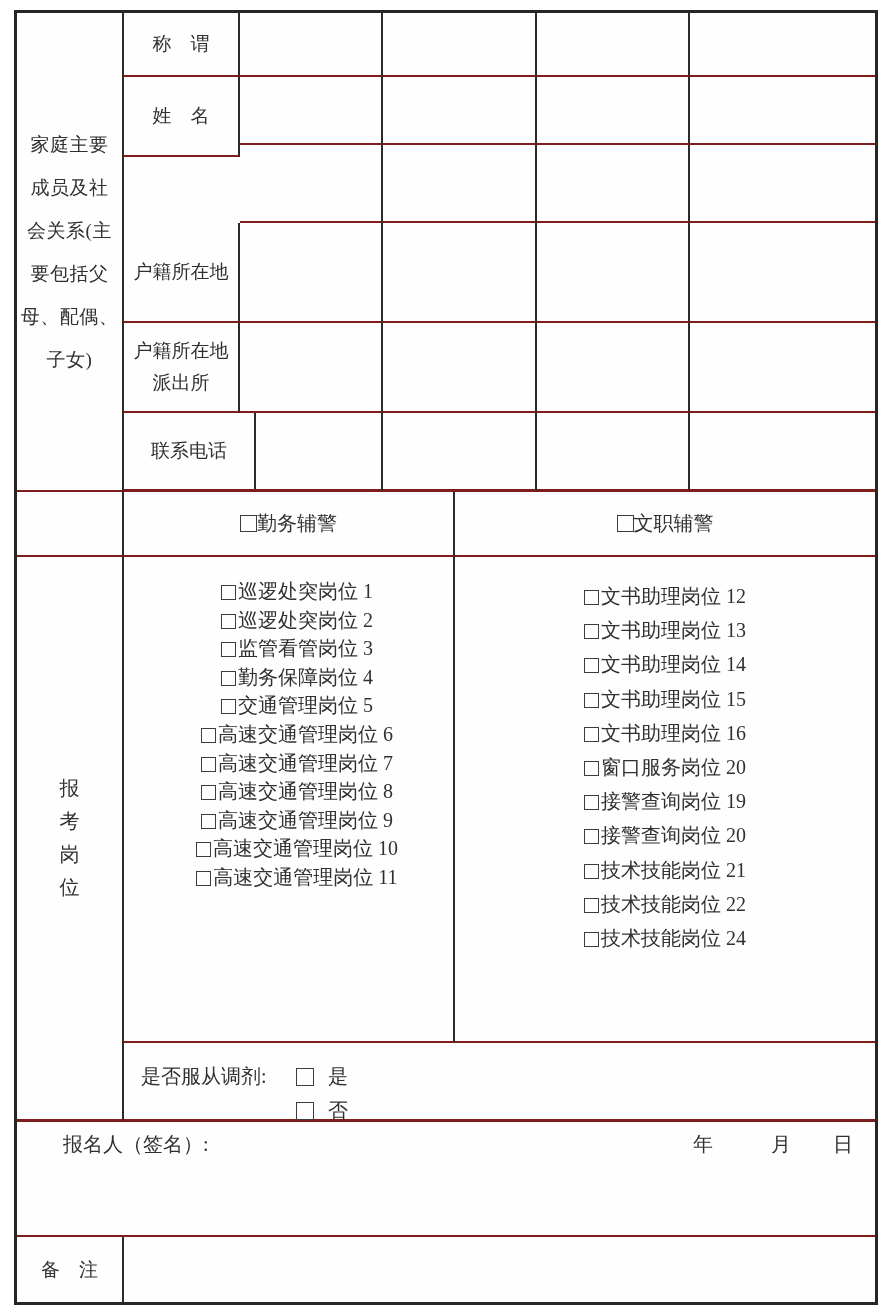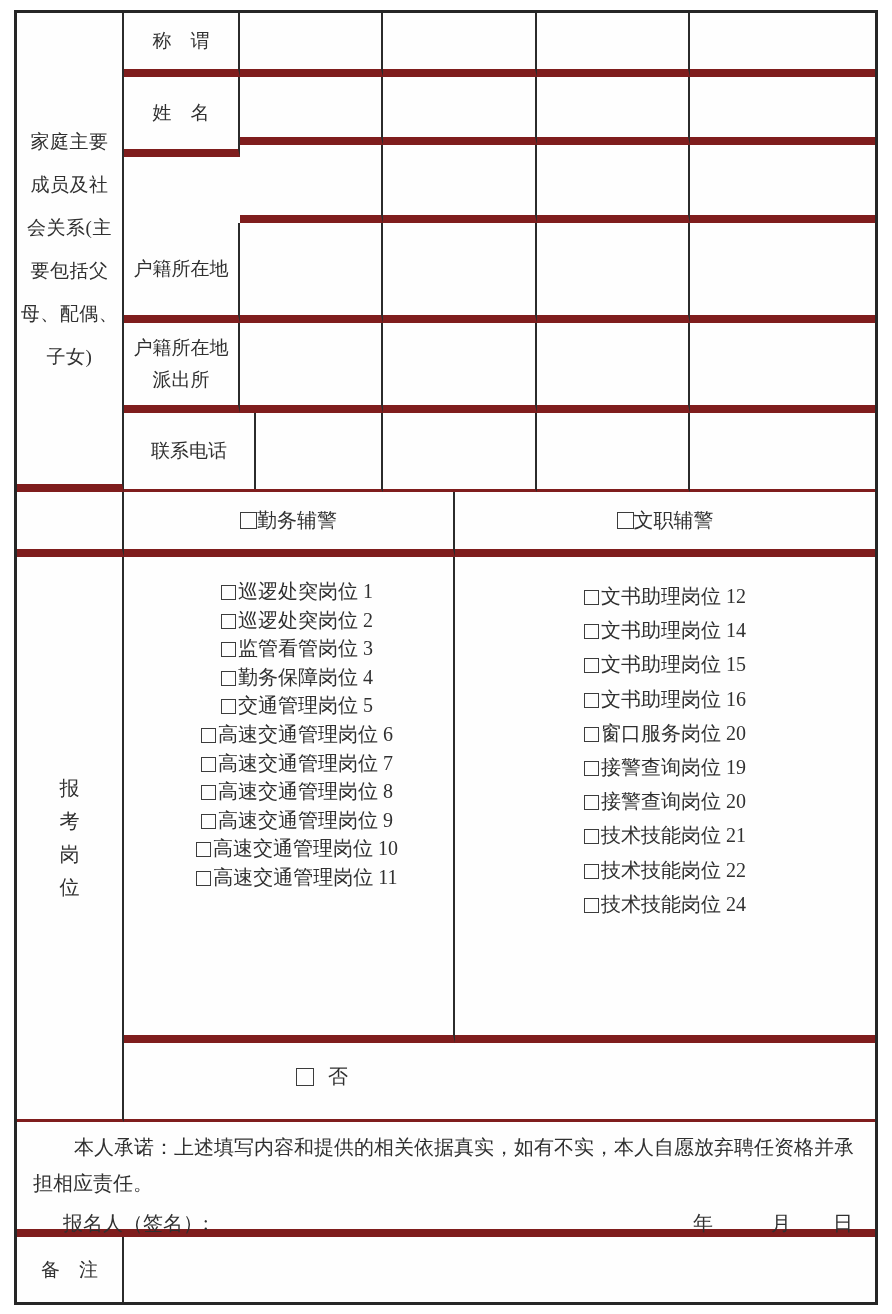--- a/index.html
+++ b/index.html
@@ -12,21 +12,21 @@
   }
   .table {
     position:absolute; left:14px; top:10px;
     width:864px; height:1295px;
     border:3px solid #262626;
     background:#fefefe;
   }
   .cell {
     position:absolute;
     border-right:2px solid #2b2b2b;
-    border-bottom:8px solid #7f1d1d;
+    border-bottom:2px solid #7f1d1d;
     display:flex; align-items:center; justify-content:center;
     flex-direction:column;
     font-size:19px;
     color:#303030;
   }
   .no-right { border-right:none; }
   .no-bottom { border-bottom:none; }
   .thick-bottom { border-bottom-width:3px; }
   .family-header { line-height:43px; font-size:19px; text-align:center; letter-spacing:0.5px; }
   .label-cell { text-align:center; line-height:32px; }
@@ -149,41 +149,46 @@
     <div class="opt"><span class="cb"></span><span>高速交通管理岗位 6</span></div>
     <div class="opt"><span class="cb"></span><span>高速交通管理岗位 7</span></div>
     <div class="opt"><span class="cb"></span><span>高速交通管理岗位 8</span></div>
     <div class="opt"><span class="cb"></span><span>高速交通管理岗位 9</span></div>
     <div class="opt"><span class="cb"></span><span>高速交通管理岗位 10</span></div>
     <div class="opt"><span class="cb"></span><span>高速交通管理岗位 11</span></div>
   </div>
 
   <div class="cell opt-list right-list no-right" style="left:438px;top:544px;width:420px;height:486px">
     <div class="opt"><span class="cb"></span><span>文书助理岗位 12</span></div>
+    <div class="opt"><span class="cb"></span><span>文书助理岗位 13</span></div>
     <div class="opt"><span class="cb"></span><span>文书助理岗位 14</span></div>
     <div class="opt"><span class="cb"></span><span>文书助理岗位 15</span></div>
     <div class="opt"><span class="cb"></span><span>文书助理岗位 16</span></div>
     <div class="opt"><span class="cb"></span><span>窗口服务岗位 20</span></div>
     <div class="opt"><span class="cb"></span><span>接警查询岗位 19</span></div>
     <div class="opt"><span class="cb"></span><span>接警查询岗位 20</span></div>
     <div class="opt"><span class="cb"></span><span>技术技能岗位 21</span></div>
     <div class="opt"><span class="cb"></span><span>技术技能岗位 22</span></div>
     <div class="opt"><span class="cb"></span><span>技术技能岗位 24</span></div>
   </div>
 
   <div class="cell adj-cell no-right thick-bottom" style="left:107px;top:1030px;width:751px;height:79px">
     <div class="adj-line">
+      <span class="adj-label">是否服从调剂:</span>
+      <span><span class="cb big"></span></span>
+      <span class="opt-text">是</span>
+    </div>
+    <div class="adj-line">
       <span class="adj-label"></span>
       <span><span class="cb big"></span></span>
       <span class="opt-text">否</span>
     </div>
   </div>
 
   <div class="cell commit-cell no-right" style="left:0;top:1109px;width:858px;height:115px">
-    <div class="commit-text">本人承诺：上述填写内容和提供的相关依据真实，如有不实，本人自愿放弃聘任资格并承担相应责任。</div>
     <div class="sign-row">
       <span>报名人（签名）:</span>
       <span style="flex:1;height:24px;"></span>
       <span class="date-group">
         <span>年</span>
         <span>月</span>
         <span>日</span>
       </span>
     </div>
   </div>

